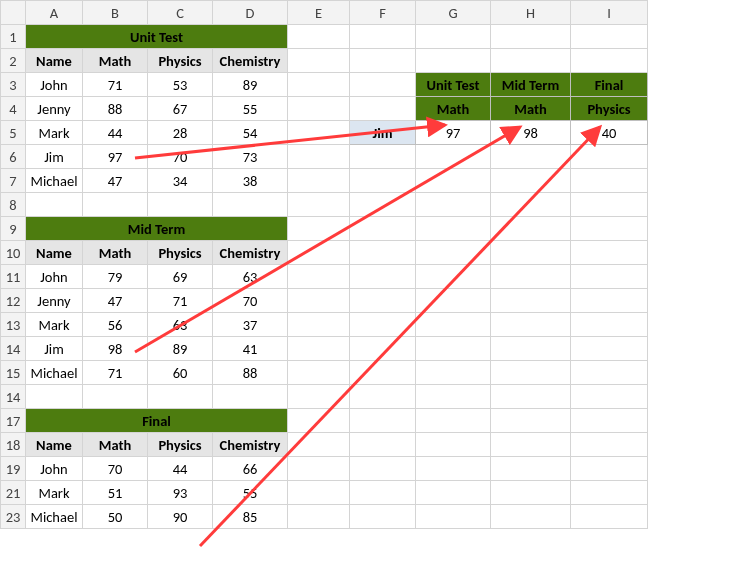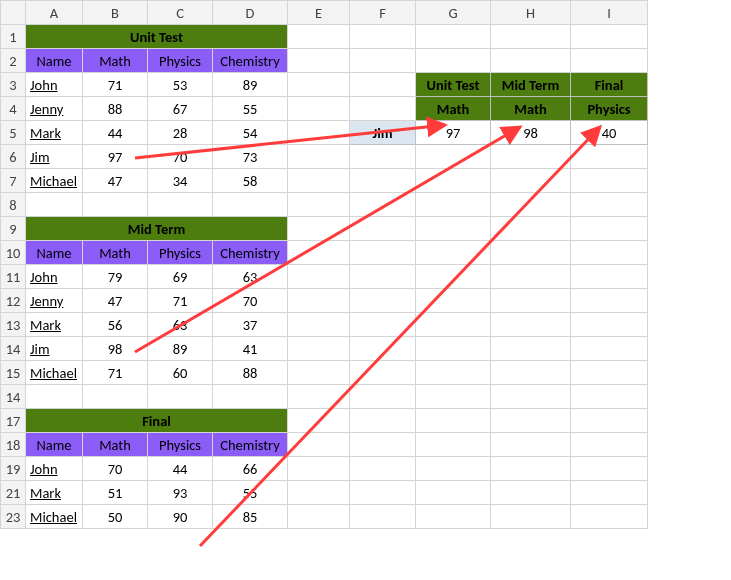--- a/index.html
+++ b/index.html
@@ -39,25 +39,25 @@
   
   .row-hdr, .col-header-cell {
     background: #f3f3f3;
     text-align: center;
     color: #444;
     font-weight: normal;
     border: 1px solid #ccc;
   }
   .row-hdr { text-align: center; }
   
-  .txt-l { text-align: left; text-decoration: underline; }
+  .txt-l { text-align: center; }
   .txt-c { text-align: center; }
   
   .fill-peach { background: #4d7c0f; font-weight: bold; }
-  .fill-blueh { background: #8b5cf6; font-weight: normal; }
+  .fill-blueh { background: #e5e5e5; font-weight: bold; }
   .fill-blue-name { background: #dce6f1; font-weight: bold; }
   
   svg.arrows {
     position: absolute;
     left: 0; top: 0;
     width: 731px; height: 580px;
     pointer-events: none;
   }
   
   .box-border-all { border: 1px solid #bfbfbf !important; }
@@ -162,21 +162,21 @@
         <td></td>
         <td></td>
         <td></td>
         <td></td>
   </tr>
   <tr>
     <td class="row-hdr">7</td>
     <td class="txt-l">Michael</td>
     <td class="txt-c">47</td>
     <td class="txt-c">34</td>
-    <td class="txt-c">58</td>
+    <td class="txt-c">38</td>
     <td></td>
         <td></td>
         <td></td>
         <td></td>
         <td></td>
   </tr>
 
   <tr>
     <td class="row-hdr">8</td>
     <td></td>

